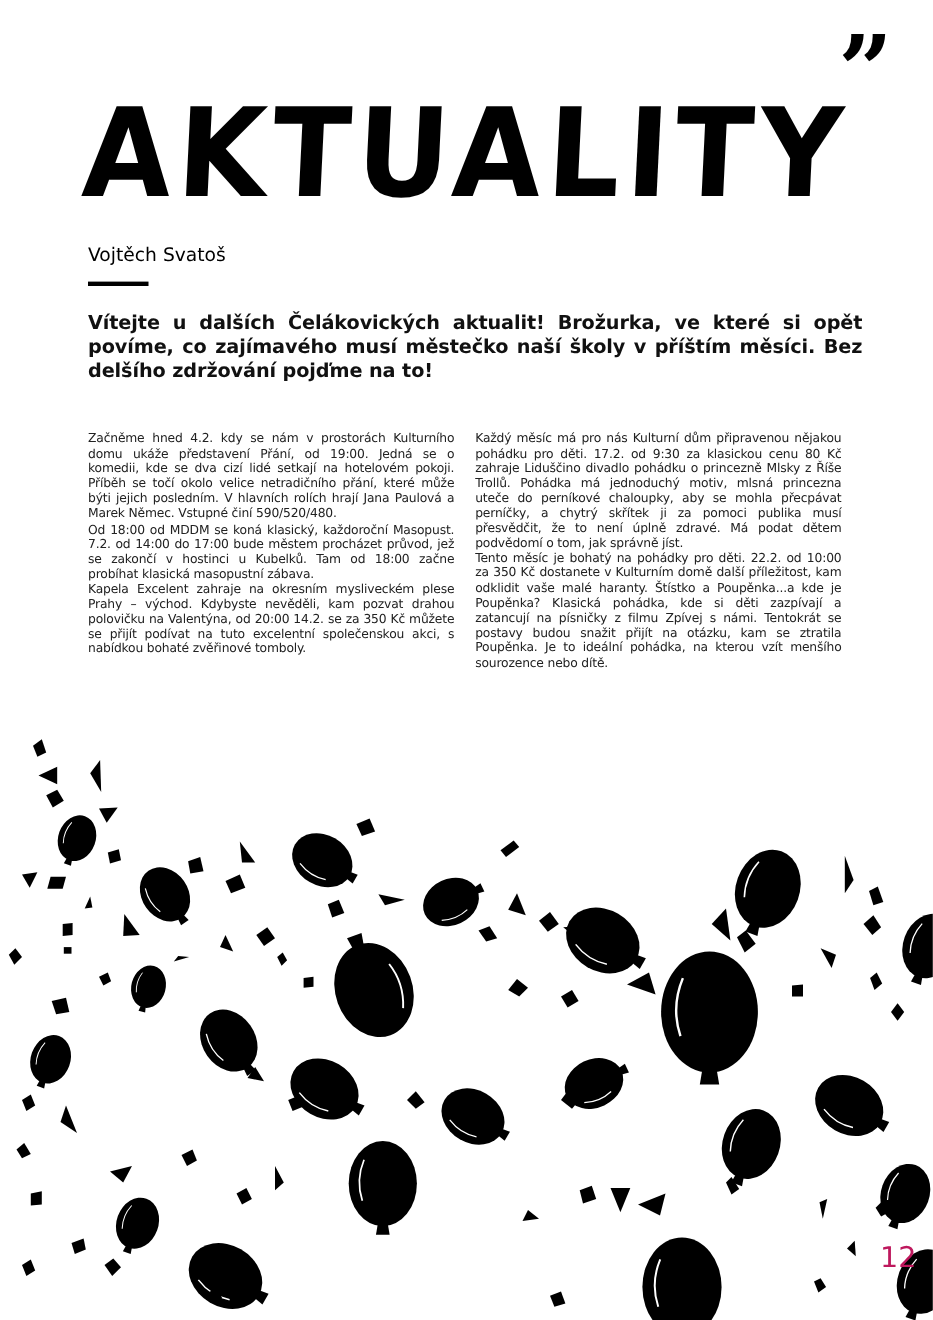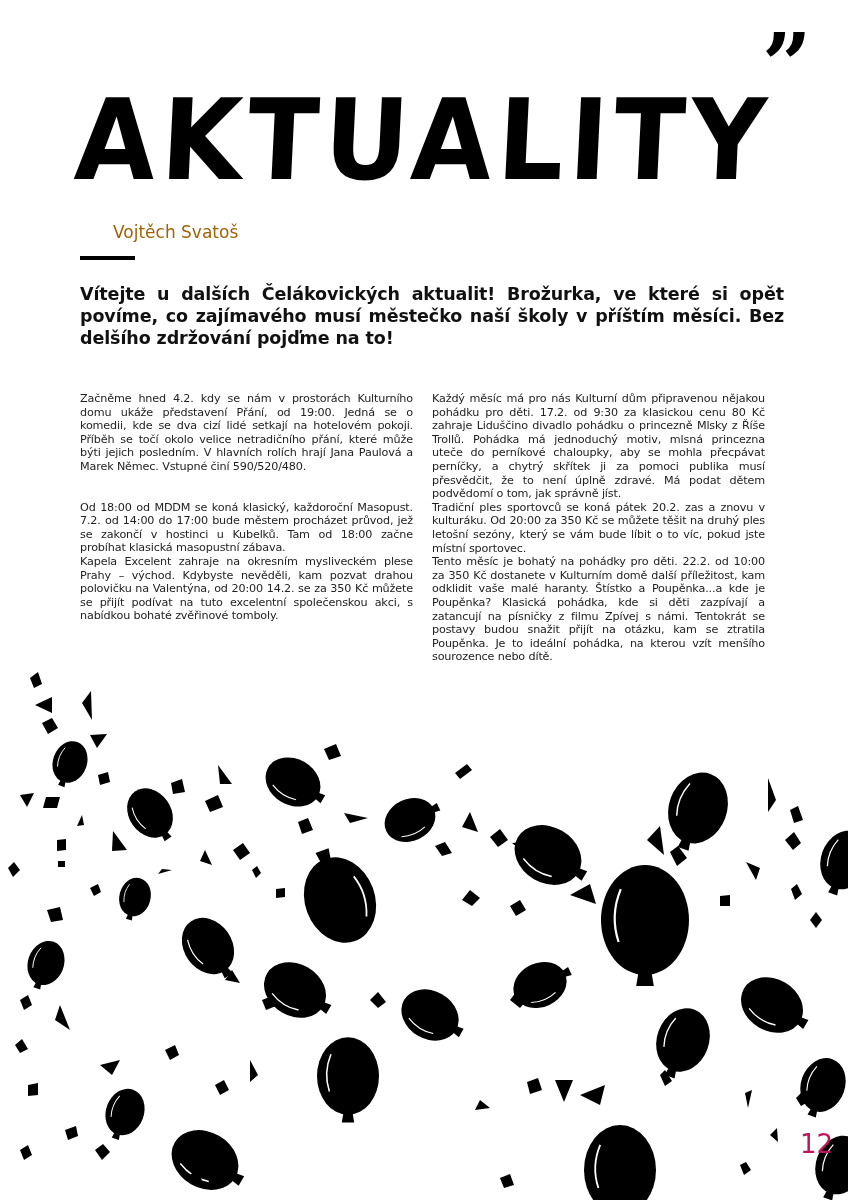--- a/index.html
+++ b/index.html
@@ -15,40 +15,40 @@
       line-height: 1; color: #000; transform: scaleX(0.93) skewX(-3deg);
       transform-origin: left top; white-space: nowrap;
     }
     .quote-mark {
       position: absolute; left: 762px; top: 22px;
       font-family: "DejaVu Serif", serif; font-weight: bold;
       font-size: 86px; line-height: 1; color: #000;
     }
     .author {
       position: absolute; left: 80px; top: 222px;
-      font-size: 17px; color: #a16207; margin-left: 33px;
+      font-size: 17px; color: #000000;
     }
     .rule {
       position: absolute; left: 80px; top: 256px; width: 55px; height: 4px;
       background: #000;
     }
     .intro {
       position: absolute; left: 80px; top: 283px; width: 704px;
       font-size: 17.5px; line-height: 22px; font-weight: bold; color: #111;
       text-align: justify; letter-spacing: -0.1px;
     }
     .col {
       position: absolute; top: 392px; width: 333px;
       font-size: 11.2px; line-height: 13.6px; color: #222;
       text-align: justify; letter-spacing: -0.15px;
     }
     .col.left { left: 80px; }
     .col.right { left: 432px; }
     .col p { margin: 0; }
-    .col p.gap { margin-top: 27px; }
+    .col p.gap { margin-top: 1px; }
     .decor {
       position: absolute; left: 0; top: 660px; width: 848px; height: 540px;
     }
     .page-number {
       position: absolute; left: 800px; top: 1131px;
       font-size: 26px; color: #be185d; line-height: 1;
     }
   </style>
 </head>
 <body>
@@ -61,21 +61,20 @@
 <div class="intro">Vítejte u dalších Čelákovických aktualit! Brožurka, ve které si opět povíme, co zajímavého musí městečko naší školy v příštím měsíci. Bez delšího zdržování pojďme na to!</div>
 
 <div class="col left">
   <p>Začněme hned 4.2. kdy se nám v prostorách Kulturního domu ukáže představení Přání, od 19:00. Jedná se o komedii, kde se dva cizí lidé setkají na hotelovém pokoji. Příběh se točí okolo velice netradičního přání, které může býti jejich posledním. V hlavních rolích hrají Jana Paulová a Marek Němec. Vstupné činí 590/520/480.</p>
   <p class="gap">Od 18:00 od MDDM se koná klasický, každoroční Masopust. 7.2. od 14:00 do 17:00 bude městem procházet průvod, jež se zakončí v hostinci u Kubelků. Tam od 18:00 začne probíhat klasická masopustní zábava.</p>
   <p>Kapela Excelent zahraje na okresním mysliveckém plese Prahy – východ. Kdybyste nevěděli, kam pozvat drahou polovičku na Valentýna, od 20:00 14.2. se za 350 Kč můžete se přijít podívat na tuto excelentní společenskou akci, s nabídkou bohaté zvěřinové tomboly.</p>
 </div>
 
 <div class="col right">
   <p>Každý měsíc má pro nás Kulturní dům připravenou nějakou pohádku pro děti. 17.2. od 9:30 za klasickou cenu 80 Kč zahraje Liduščino divadlo pohádku o princezně Mlsky z Říše Trollů. Pohádka má jednoduchý motiv, mlsná princezna uteče do perníkové chaloupky, aby se mohla přecpávat perníčky, a chytrý skřítek ji za pomoci publika musí přesvědčit, že to není úplně zdravé. Má podat dětem podvědomí o tom, jak správně jíst.</p>
-  <p>Tradiční ples sportovců se koná pátek 20.2. zas a znovu v kulturáku. Od 20:00 za 350 Kč se můžete těšit na druhý ples letošní sezóny, který se vám bude líbit o to víc, pokud jste místní sportovec.</p>
   <p>Tento měsíc je bohatý na pohádky pro děti. 22.2. od 10:00 za 350 Kč dostanete v Kulturním domě další příležitost, kam odklidit vaše malé haranty. Štístko a Poupěnka...a kde je Poupěnka? Klasická pohádka, kde si děti zazpívají a zatancují na písničky z filmu Zpívej s námi. Tentokrát se postavy budou snažit přijít na otázku, kam se ztratila Poupěnka. Je to ideální pohádka, na kterou vzít menšího sourozence nebo dítě.</p>
 </div>
 
 <svg class="decor" viewBox="0 660 848 540" xmlns="http://www.w3.org/2000/svg">
   <defs>
     <g id="balloon">
       <ellipse cx="0" cy="0" rx="20" ry="25"></ellipse>
       <path d="M-3 24 L3 24 L4 30 L-4 30 Z"></path>
       <path d="M-11 -14 Q-16 -2 -12 10" stroke="#fff" stroke-width="1" fill="none"></path>
     </g>

